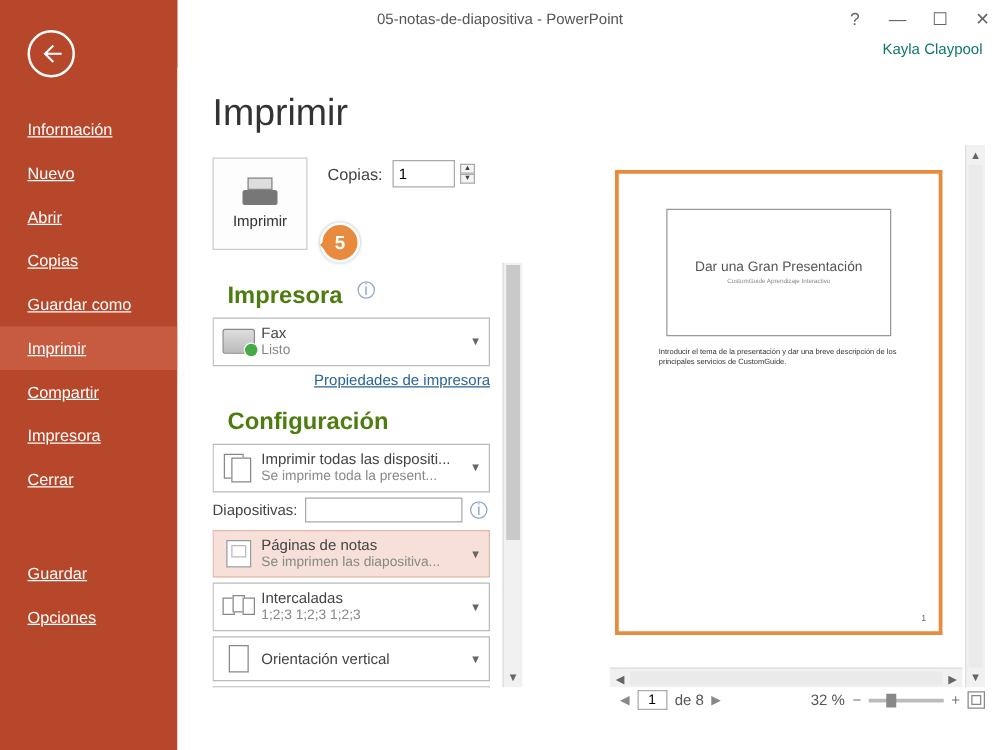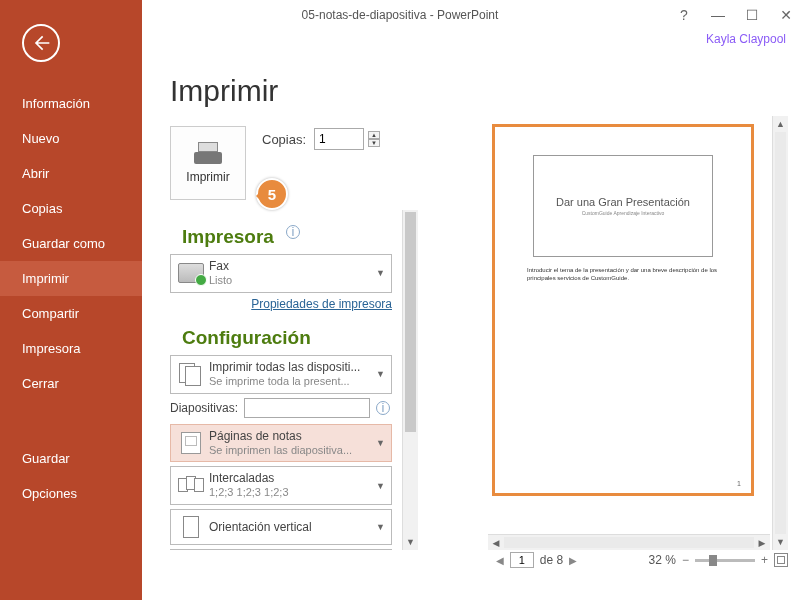--- a/index.html
+++ b/index.html
@@ -4,24 +4,24 @@
 <style>
   * { box-sizing: border-box; margin: 0; padding: 0; font-family: "Segoe UI", Arial, sans-serif; }
   body { width: 800px; height: 600px; overflow: hidden; background: #fff; position: relative; }
 
   
   .titlebar { height: 30px; background: #fff; display: flex; align-items: center; padding: 0 6px; font-size: 12px; color: #444; }
   .titlebar .title { position: absolute; left: 50%; transform: translateX(-50%); color: #555; }
   .titlebar .right { margin-left: auto; display: flex; align-items: center; gap: 18px; }
   .titlebar .icon-btn { width: 16px; height: 16px; display: inline-flex; align-items: center; justify-content: center; color: #666; font-size: 14px; }
   .titlebar .win-btns { display: flex; gap: 18px; }
-  .user-row { position: absolute; top: 32px; right: 14px; font-size: 12px; color: #8b5cf6; }
-
-  
-  .sidebar { position: absolute; left: 0; top: 0; width: 142px; height: 600px; background: #b7472a; color: #fff; }
+  .user-row { position: absolute; top: 32px; right: 14px; font-size: 12px; color: #0f766e; }
+
+  
+  .sidebar { position: absolute; left: 0; top: 0; width: 142px; height: 600px; background: #b7472a; color: #fff; text-decoration: underline; }
   .back-circle { width: 38px; height: 38px; border: 2px solid #fff; border-radius: 50%; margin: 24px 0 24px 22px; display: flex; align-items: center; justify-content: center; }
   .back-circle svg { width: 20px; height: 20px; stroke: #fff; fill: none; stroke-width: 2; }
   .nav { list-style: none; }
   .nav li { padding: 10px 0 10px 22px; font-size: 13px; cursor: pointer; }
   .nav li.selected { background: #c65b3f; }
   .nav-gap { height: 40px; }
 
   
   .main { position: absolute; left: 142px; top: 54px; right: 0; bottom: 0; background: #fff; padding: 20px 0 0 28px; }
   .main h1 { font-size: 30px; font-weight: 300; color: #333; margin-bottom: 18px; }
@@ -63,21 +63,21 @@
   .vscroll .arr { position:absolute; left:0; right:0; height:16px; text-align:center; font-size:9px; color:#666; line-height:16px;}
   .vscroll .arr.top { top:0; } .vscroll .arr.bot { bottom:0; }
 
   
   .preview { position:absolute; right:12px; top:62px; width:300px; bottom:30px; }
   .preview-scroll { position:absolute; right:0; top:0; width:16px; bottom:20px; background:#f1f1f1; border-left:1px solid #ddd; }
   .preview-scroll .arr { position:absolute; left:0; right:0; height:16px; text-align:center; font-size:9px; color:#666; line-height:16px;}
   .preview-scroll .arr.top{top:0} .preview-scroll .arr.bot{bottom:0}
   .preview-scroll .track{position:absolute; top:16px; bottom:16px; left:2px; right:2px; background:#eaeaea;}
 
-  .page { position:absolute; left:4px; top:8px; width:262px; height:372px; border:3px solid #e88b3e; background:#fff;padding-left:10px; }
+  .page { position:absolute; left:4px; top:20px; width:262px; height:372px; border:3px solid #e88b3e; background:#fff;padding-left:10px; }
   .page-inner { position:absolute; inset:14px; }
   .slide-thumb { width:180px; height:102px; margin:14px auto 10px; border:1px solid #999; display:flex; flex-direction:column; align-items:center; justify-content:center; }
   .slide-thumb .t1 { font-size:11px; color:#555; }
   .slide-thumb .t2 { font-size:5px; color:#888; margin-top:2px;}
   .notes-text { font-size:6px; color:#333; margin:4px 18px 0; line-height:1.3; }
   .page .pgnum { position:absolute; bottom:6px; right:10px; font-size:7px; color:#666;}
 
   
   .preview-controls { position:absolute; left:0; right:0; bottom:0; height:20px; display:flex; align-items:center; font-size:12px; color:#555; gap:6px; padding-left:8px; background:#fff;}
   .preview-controls .nav-arr { font-size:10px; color:#888; cursor:pointer; }

